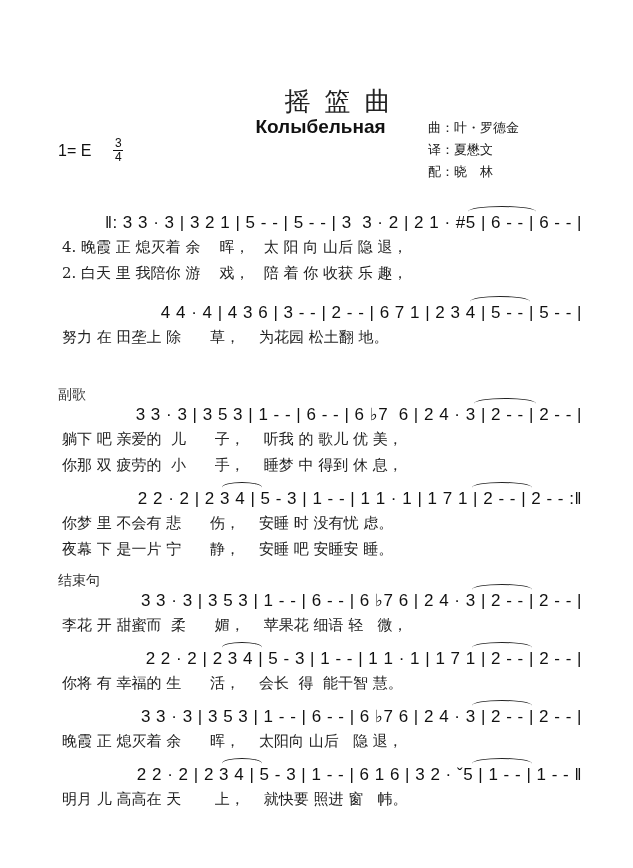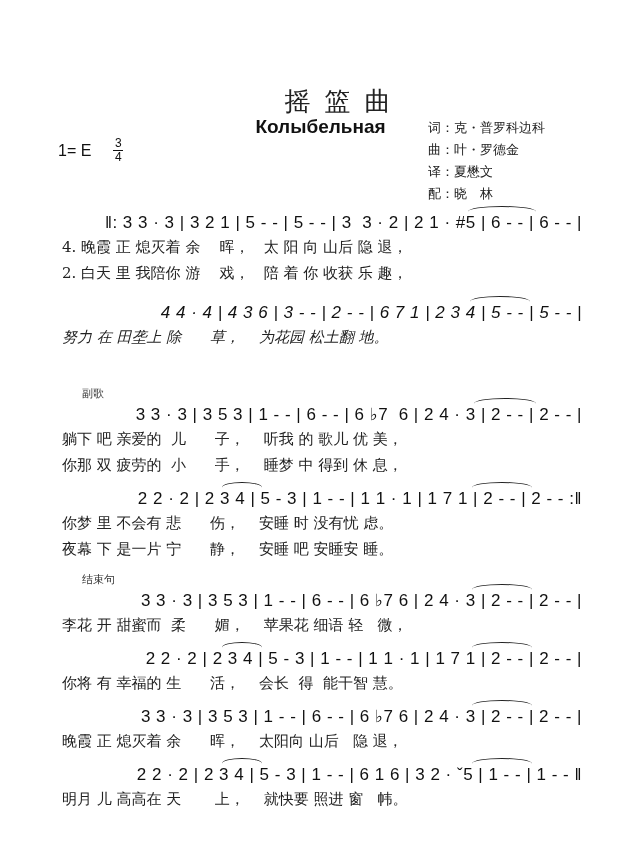--- a/index.html
+++ b/index.html
@@ -9,53 +9,52 @@
   .title-cn { left:0; width:633px; top:84px; text-align:center; font-family:"DejaVu Serif",serif;
               font-size:26px; letter-spacing:14px; color:#222;padding-left:28px; }
   .title-ru { left:0; width:633px; top:116px; text-align:center; font-size:19px; font-weight:bold; color:#111; padding-left:8px; box-sizing:border-box;}
   .key { left:58px; top:138px; font-size:16px; display:flex; align-items:center; gap:22px; }
   .frac { display:inline-flex; flex-direction:column; align-items:center; font-size:12px; line-height:11px; }
   .frac .bar { width:10px; border-top:1px solid #111; margin:1px 0; }
   .credits { left:428px; top:117px; font-family:"DejaVu Serif",serif; font-size:13px; line-height:22px; color:#222; }
   .line { left:62px; width:520px; }
   .notes { font-size:17px; white-space:pre; letter-spacing:0.5px; height:22px; line-height:22px;text-align:right; }
   .lyric { font-family:"DejaVu Serif",serif; font-size:15px; white-space:pre; height:26px; line-height:26px; color:#222; }
-  .section { font-family:"DejaVu Serif",serif; font-size:11px; color:#333;margin-left:24px; }
+  .section { font-family:"DejaVu Serif",serif; font-size:14px; color:#333; }
   .slur { position:absolute; height:10px; border-top:1.2px solid #222; border-radius:50% 50% 0 0; }
 </style>
 </head>
 <body>
 
 <div class="abs title-cn">摇篮曲</div>
 <div class="abs title-ru">Колыбельная</div>
 
 <div class="abs key">
   <span>1= E</span>
   <span class="frac">
     <span>3</span>
     <span class="bar"></span>
     <span>4</span>
   </span>
 </div>
 
 <div class="abs credits">
-  <div>词：克・普罗科边科</div>
   <div>曲：叶・罗德金</div>
   <div>译：夏懋文</div>
   <div>配：晓　林</div>
 </div>
 
 <div class="abs line" style="top:212px;">
   <div class="slur" style="left:406px; top:-6px; width:68px;"></div>
   <div class="notes">‖: 3 3 · 3 | 3 2 1 | 5 - - | 5 - - | 3  3 · 2 | 2 1 · #5 | 6 - - | 6 - - |</div>
   <div class="lyric">4. 晚霞 正 熄灭着 余    晖，   太 阳 向 山后 隐 退，</div>
   <div class="lyric">2. 白天 里 我陪你 游    戏，   陪 着 你 收获 乐 趣，</div>
 </div>
 
-<div class="abs line" style="top:302px;font-style:italic;">
+<div class="abs line" style="top:302px;">
   <div class="slur" style="left:408px; top:-6px; width:60px;"></div>
   <div class="notes">4 4 · 4 | 4 3 6 | 3 - - | 2 - - | 6 7 1 | 2 3 4 | 5 - - | 5 - - |</div>
   <div class="lyric">努力 在 田垄上 除      草，    为花园 松土翻 地。</div>
 </div>
 
 <div class="abs section" style="left:58px; top:386px;">副歌</div>
 <div class="abs line" style="top:404px;">
   <div class="slur" style="left:412px; top:-6px; width:62px;"></div>
   <div class="notes">3 3 · 3 | 3 5 3 | 1 - - | 6 - - | 6 ♭7  6 | 2 4 · 3 | 2 - - | 2 - - |</div>
   <div class="lyric">躺下 吧 亲爱的  儿      子，    听我 的 歌儿 优 美，</div>

